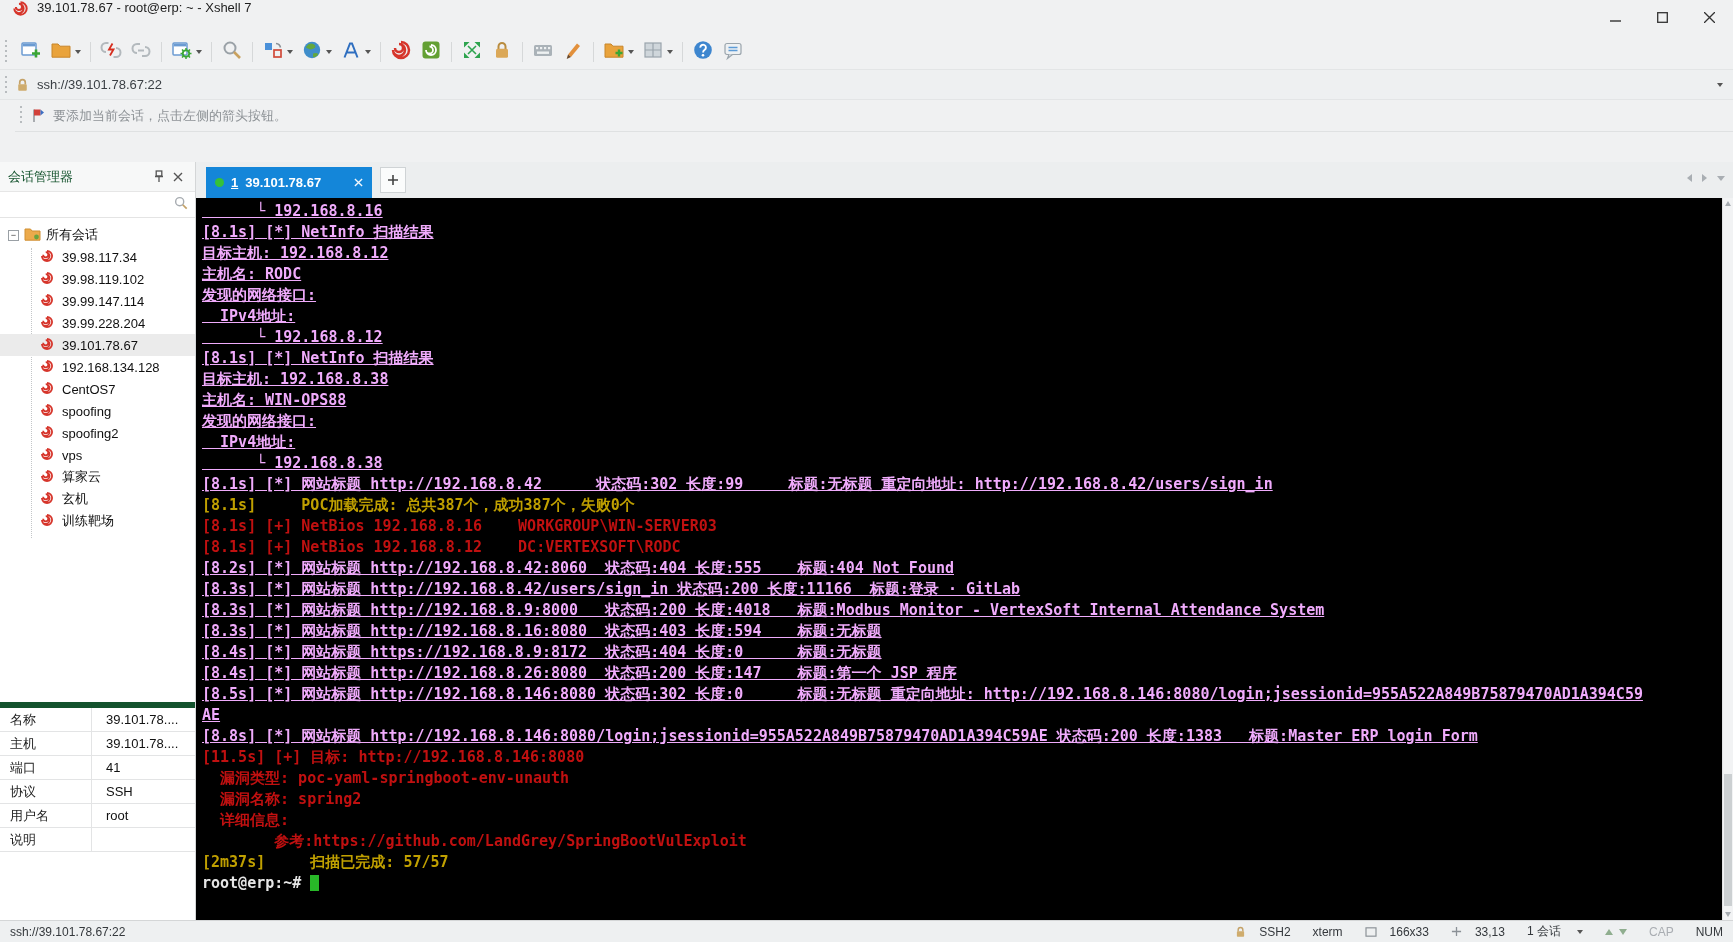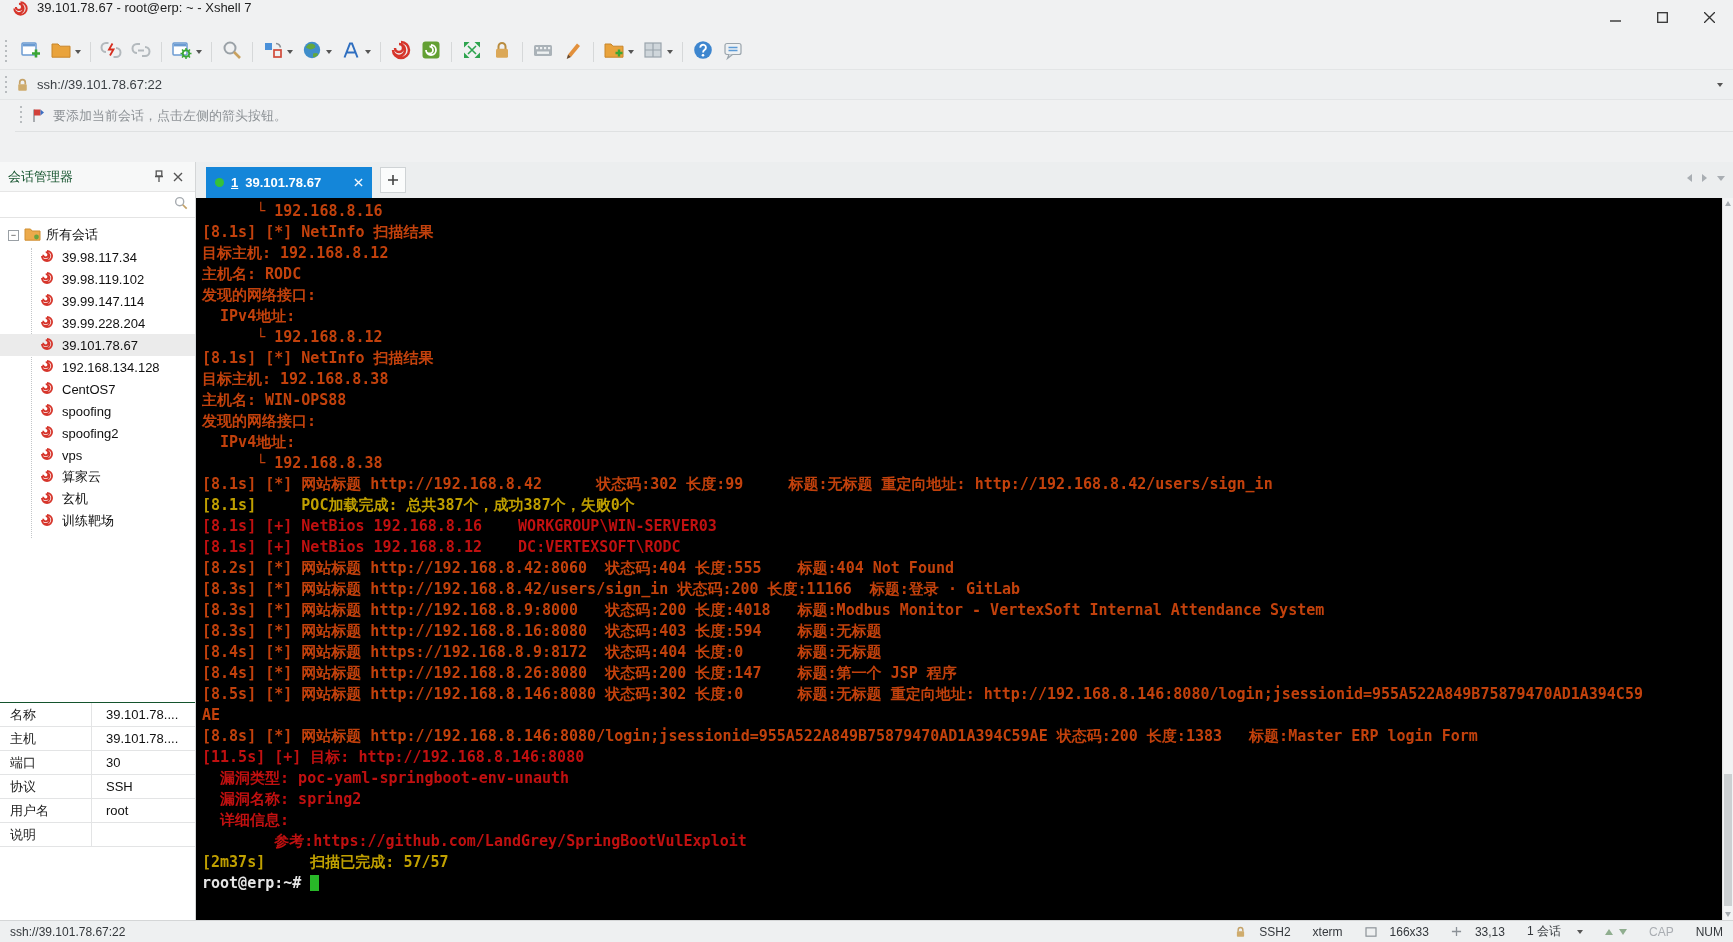--- a/index.html
+++ b/index.html
@@ -38,21 +38,21 @@
   .panel-header{height:30px;display:flex;align-items:center;padding:0 8px;font-size:13px;color:#14532d;background:#f7f8f8;border-bottom:1px solid #e6e6e6;}
   .panel-header .sp{flex:1;}
   .ph-icon{display:flex;padding:2px 4px;}
   .search-row{height:26px;display:flex;align-items:center;justify-content:flex-end;padding-right:7px;border-bottom:1px solid #e4e4e4;background:#fff;}
   .tree{flex:1;padding-top:6px;font-size:13px;color:#101010;overflow:hidden;position:relative;}
   .tree::before{content:"";position:absolute;left:31px;top:30px;height:290px;border-left:1px dotted #c3c6c8;}
   .tree-root{display:flex;align-items:center;height:22px;padding-left:8px;gap:5px;position:relative;z-index:1;}
   .expander{width:11px;height:11px;border:1px solid #9aa0a5;background:#fff;display:flex;align-items:center;justify-content:center;font-size:9px;line-height:9px;color:#333;}
   .tree-item{display:flex;align-items:center;height:22px;padding-left:40px;gap:8px;position:relative;z-index:1;}
   .tree-item.selected{background:#ebebeb;}
-  .props{height:218px;border-top:1px solid #14532d;font-size:13px;background:#fff;}
+  .props{height:218px;border-top:6px solid #14532d;font-size:13px;background:#fff;}
   .prop-row{display:flex;height:24px;border-bottom:1px solid #e3e4e5;}
   .prop-label{width:92px;padding-left:10px;border-right:1px solid #e3e4e5;display:flex;align-items:center;color:#1c1c1c;}
   .prop-value{flex:1;padding-left:14px;display:flex;align-items:center;color:#111;}
   
   .right-area{flex:1;display:flex;flex-direction:column;position:relative;background:#eceeef;}
   .tabbar{height:36px;position:relative;background:#eceeef;}
   .tab-active{position:absolute;left:10px;bottom:0;width:166px;height:31px;background:#1486d9;color:#fff;
     display:flex;align-items:center;padding:0 9px;gap:7px;font-size:13px;font-weight:bold;}
   .tab-dot{width:9px;height:9px;border-radius:50%;background:#35c13a;flex:none;}
   .tab-num{text-decoration:underline;}
@@ -60,21 +60,21 @@
   .tab-close{margin-left:auto;display:flex;opacity:.95;}
   .tab-new{position:absolute;left:184px;bottom:5px;width:26px;height:26px;background:#fbfcfc;border:1px solid #cfd3d5;
     display:flex;align-items:center;justify-content:center;}
   .tab-nav{position:absolute;right:8px;top:12px;display:flex;gap:10px;align-items:center;}
   .tri-l{width:0;height:0;border-top:4px solid transparent;border-bottom:4px solid transparent;border-right:5px solid #a9aeb3;}
   .tri-r{width:0;height:0;border-top:4px solid transparent;border-bottom:4px solid transparent;border-left:5px solid #a9aeb3;}
   .tri-d{width:0;height:0;border-left:4px solid transparent;border-right:4px solid transparent;border-top:5px solid #a9aeb3;}
   
   .terminal{flex:1;background:#000;font-family:"DejaVu Sans Mono","Liberation Mono",monospace;
     font-size:15px;line-height:21px;font-weight:bold;padding:3px 14px 0 6px;white-space:pre;overflow:hidden;}
-  .t-g{color:#c2410c;} .t-r{color:#c01010;} .t-y{color:#c0a000;} .t-w{color:#e6e6e6;}
+  .t-g{color:#f0abfc;text-decoration:underline;} .t-r{color:#c01010;} .t-y{color:#c0a000;} .t-w{color:#e6e6e6;}
   .cursor{display:inline-block;width:9px;height:16px;background:#28b828;margin-bottom:-3px;}
   .term-scrollbar{position:absolute;right:0;top:36px;bottom:0;width:11px;background:#f2f3f4;border-left:1px solid #e2e3e4;}
   .scroll-up{position:absolute;top:3px;left:2px;width:0;height:0;border-left:3.5px solid transparent;border-right:3.5px solid transparent;border-bottom:5px solid #a6abb0;}
   .scroll-down{position:absolute;bottom:3px;left:2px;width:0;height:0;border-left:3.5px solid transparent;border-right:3.5px solid transparent;border-top:5px solid #a6abb0;}
   .scroll-thumb{position:absolute;left:1px;right:1px;bottom:14px;height:132px;background:#ccd0d2;}
   
   .statusbar{position:absolute;left:0;right:0;bottom:0;height:22px;background:#eef0f1;border-top:1px solid #d4d6d7;
     display:flex;align-items:center;font-size:12px;color:#34383c;padding:0 10px;}
   .sb-right{margin-left:auto;display:flex;align-items:center;gap:22px;}
   .sb-item{display:flex;align-items:center;gap:13px;white-space:nowrap;}
@@ -417,21 +417,21 @@
           <div class="prop-row">
             <div class="prop-label">名称</div>
             <div class="prop-value">39.101.78....</div>
           </div>
           <div class="prop-row">
             <div class="prop-label">主机</div>
             <div class="prop-value">39.101.78....</div>
           </div>
           <div class="prop-row">
             <div class="prop-label">端口</div>
-            <div class="prop-value">30</div>
+            <div class="prop-value">41</div>
           </div>
           <div class="prop-row">
             <div class="prop-label">协议</div>
             <div class="prop-value">SSH</div>
           </div>
           <div class="prop-row">
             <div class="prop-label">用户名</div>
             <div class="prop-value">root</div>
           </div>
           <div class="prop-row">

